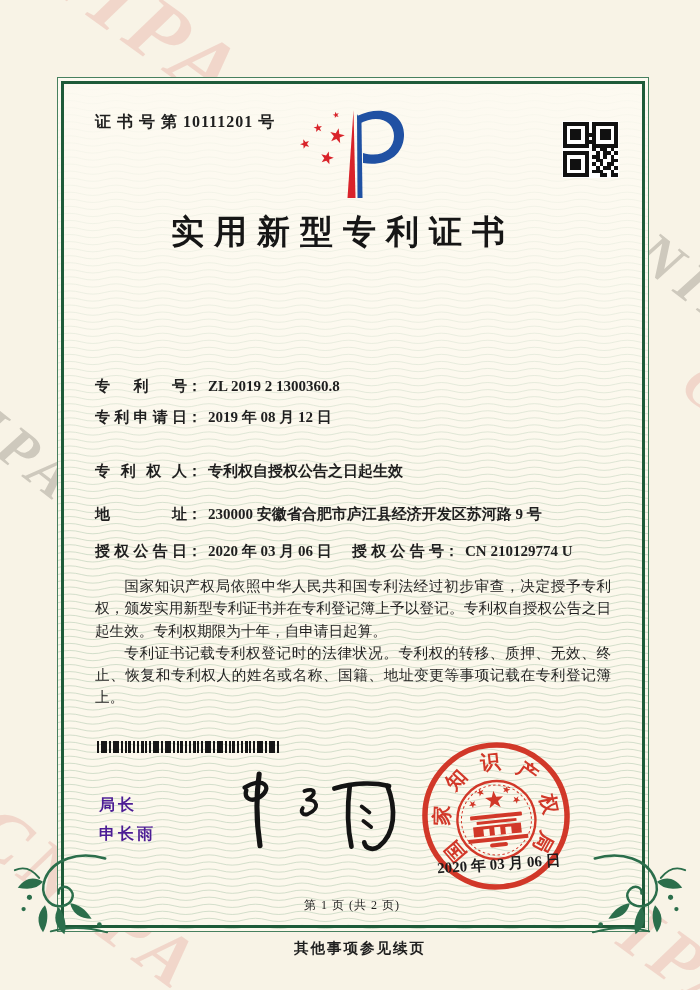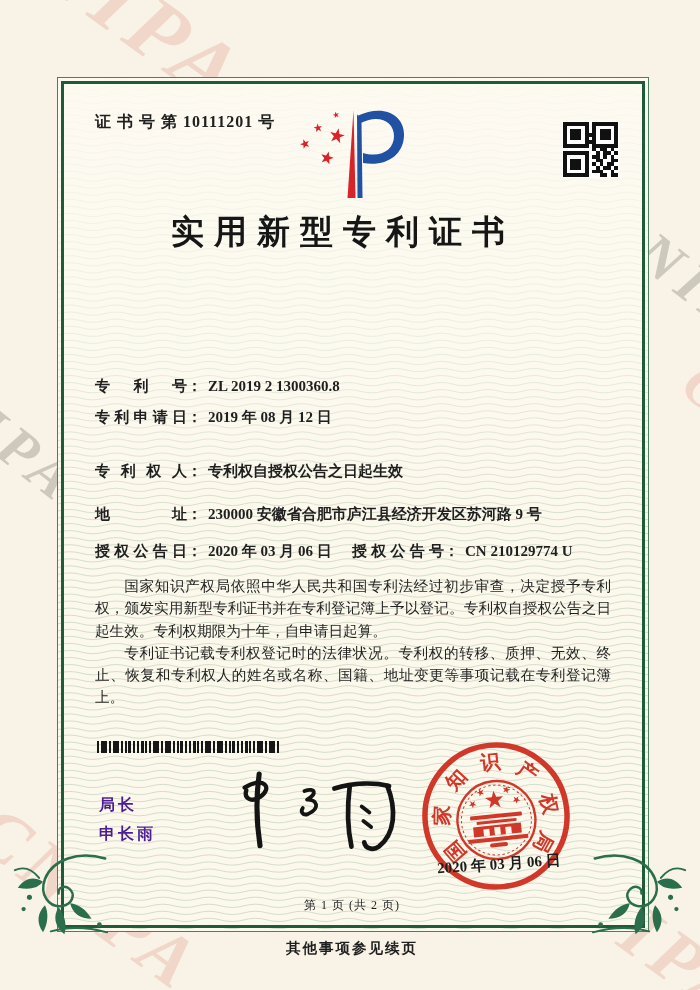--- a/index.html
+++ b/index.html
@@ -54,21 +54,21 @@
         font-size:16px; font-weight:600; letter-spacing:3px; color:#4c1d95;}
   .comm-title{top:795px;} .comm-name{top:824px;}
   .signature{position:absolute; left:219px; top:754px; width:188px; height:110px;}
   .seal{position:absolute; left:417px; top:737px; width:158px; height:158px; transform:rotate(-6deg); opacity:.93;}
   .seal svg{position:absolute; inset:0;}
   .seal-ch{position:absolute; left:50%; top:50%; font-size:20px; font-weight:700; color:#cf2a1b;
            font-family:"Liberation Serif","DejaVu Serif",serif;}
   .seal-date{position:absolute; left:424px; top:855px; width:150px; text-align:center;
              font-size:15px; font-weight:600; color:#1c1c1c; transform:rotate(-4deg); white-space:nowrap;}
   .page-num{position:absolute; left:57px; top:897px; width:590px; text-align:center; font-size:12px; letter-spacing:1px;}
-  .footer-note{position:absolute; left:57px; top:939px; width:590px; text-align:center;
+  .footer-note{position:absolute; left:65px; top:939px; width:590px; text-align:center;
                font-size:14.5px; font-weight:600; letter-spacing:2px;}
 </style>
 </head>
 <body>
 
 <div class="page">
 
   <div class="wm pink wm-tl">CNIPA</div>
   <div class="wm gray wm-rm">CNIPA</div>
   <div class="wm gray wm-lm">CNIPA</div>

